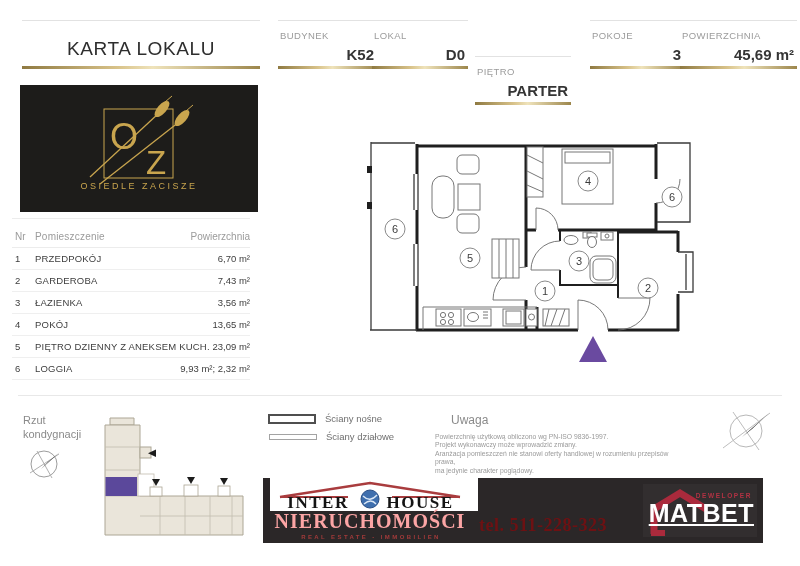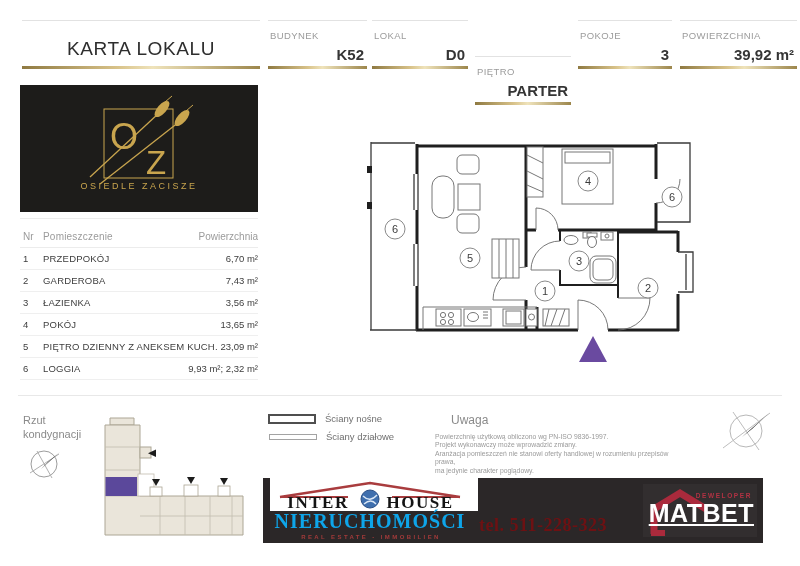--- a/index.html
+++ b/index.html
@@ -13,21 +13,21 @@
              background:linear-gradient(90deg,#8f7a42,#d8c289 40%,#efe3bb 55%,#9c864c);}
   .hdr-title-text{position:absolute;left:0;right:0;bottom:9px;text-align:center;
                   font-size:19px;font-weight:400;color:#2e2e2e;letter-spacing:.6px;margin-top:8px;}
   .fld-label{position:absolute;left:2px;top:9px;font-size:9.5px;color:#9b9b9b;letter-spacing:.4px;}
   .fld-value{position:absolute;right:3px;bottom:6px;font-size:15px;font-weight:bold;color:#353535;}
 
   
   .logo-box{position:absolute;left:20px;top:85px;width:238px;height:127px;background:#1d1c1a;}
 
   
-  .rtable{position:absolute;left:20px;top:218px;width:238px;border-top:1px solid #ececec;}
+  .rtable{position:absolute;left:12px;top:218px;width:238px;border-top:1px solid #ececec;}
   .thead{display:flex;align-items:flex-end;height:29px;padding-bottom:5px;box-sizing:border-box;
          border-bottom:1px solid #ececec;font-size:10px;color:#9b9b9b;}
   .trow{display:flex;align-items:center;height:21px;border-bottom:1px solid #efefef;
         font-size:9.5px;color:#3d3d3d;}
   .c-nr{width:20px;padding-left:3px;}
   .c-nm{flex:1;letter-spacing:.2px;}
   .c-ar{text-align:right;white-space:nowrap;}
 
   
   .divider{position:absolute;left:18px;top:395px;width:764px;height:1px;background:#e8e8e8;}
@@ -45,21 +45,21 @@
 
   
   .uwaga{position:absolute;left:435px;top:413px;width:240px;}
   .uwaga-title{font-size:12px;color:#8a8a8a;margin-bottom:6px;margin-left:16px;}
   .uwaga-line{font-size:6.8px;color:#9a9a9a;line-height:8.4px;}
 
   
   .banner{position:absolute;left:263px;top:478px;width:500px;height:65px;background:#2b2728;}
   .ih-whitebox{position:absolute;left:7px;top:0;width:208px;height:33px;background:#ffffff;}
   .ih-nier{position:absolute;left:0;top:32px;width:214px;text-align:center;
-           font-family:"Liberation Serif",serif;font-weight:bold;font-size:20px;color:#0ea5e9;letter-spacing:1px;}
+           font-family:"Liberation Serif",serif;font-weight:bold;font-size:20px;color:#fca5a5;letter-spacing:1px;}
   .ih-real{position:absolute;left:2px;top:56px;width:212px;text-align:center;
            font-size:6px;color:#a23a3a;font-weight:bold;letter-spacing:2.4px;}
   .phone{position:absolute;left:216px;top:37px;font-family:"Liberation Serif",serif;
          font-weight:bold;font-size:18px;color:#6d1113;letter-spacing:.5px;}
   .matbet{position:absolute;left:380px;top:6px;width:114px;height:53px;background:#322e2f;}
   .mb-dev{position:absolute;right:5px;top:8px;font-size:6.5px;color:#b23243;font-weight:bold;letter-spacing:1.6px;}
   .mb-name{position:absolute;right:3px;top:15px;font-size:25px;font-weight:bold;color:#ffffff;letter-spacing:.5px;text-decoration:underline;}
 
   svg text{font-family:"Liberation Sans",sans-serif;}
   .serif-t{font-family:"Liberation Serif",serif;}
@@ -67,43 +67,43 @@
 </head>
 <body>
 
 <div class="page">
 
   <div class="hdr-block" style="left:22px;width:238px;">
     <div class="hdr-title-text">KARTA LOKALU</div>
     <div class="gold-line"></div>
   </div>
 
-  <div class="hdr-block" style="left:268px;width:99px;">
+  <div class="hdr-block" style="left:278px;width:99px;">
     <div class="fld-label">BUDYNEK</div>
     <div class="fld-value">K52</div>
     <div class="gold-line"></div>
   </div>
   <div class="hdr-block" style="left:372px;width:96px;">
     <div class="fld-label">LOKAL</div>
     <div class="fld-value">D0</div>
     <div class="gold-line"></div>
   </div>
   <div class="hdr-block" style="left:475px;width:96px;margin-top:36px;">
     <div class="fld-label">PIĘTRO</div>
     <div class="fld-value">PARTER</div>
     <div class="gold-line"></div>
   </div>
-  <div class="hdr-block" style="left:578px;width:94px;text-decoration:underline;">
+  <div class="hdr-block" style="left:590px;width:94px;text-decoration:underline;">
     <div class="fld-label">POKOJE</div>
     <div class="fld-value">3</div>
     <div class="gold-line"></div>
   </div>
   <div class="hdr-block" style="left:680px;width:117px;">
     <div class="fld-label">POWIERZCHNIA</div>
-    <div class="fld-value">39,92 m²</div>
+    <div class="fld-value">45,69 m²</div>
     <div class="gold-line"></div>
   </div>
 
   <div class="logo-box">
     <svg width="238" height="127" viewBox="0 0 238 127">
       <rect x="84" y="24" width="69" height="69" fill="none" stroke="#c9a54e" stroke-width="1"></rect>
       <line x1="70" y1="92" x2="139" y2="28" stroke="#c9a54e" stroke-width="1.3"></line>
       <line x1="80" y1="99" x2="159" y2="37" stroke="#c9a54e" stroke-width="1.3"></line>
       <ellipse cx="142" cy="24" rx="4.5" ry="10" fill="#c9a54e" transform="rotate(42 142 24)"></ellipse>
       <ellipse cx="162" cy="33" rx="4.5" ry="10" fill="#c9a54e" transform="rotate(42 162 33)"></ellipse>

